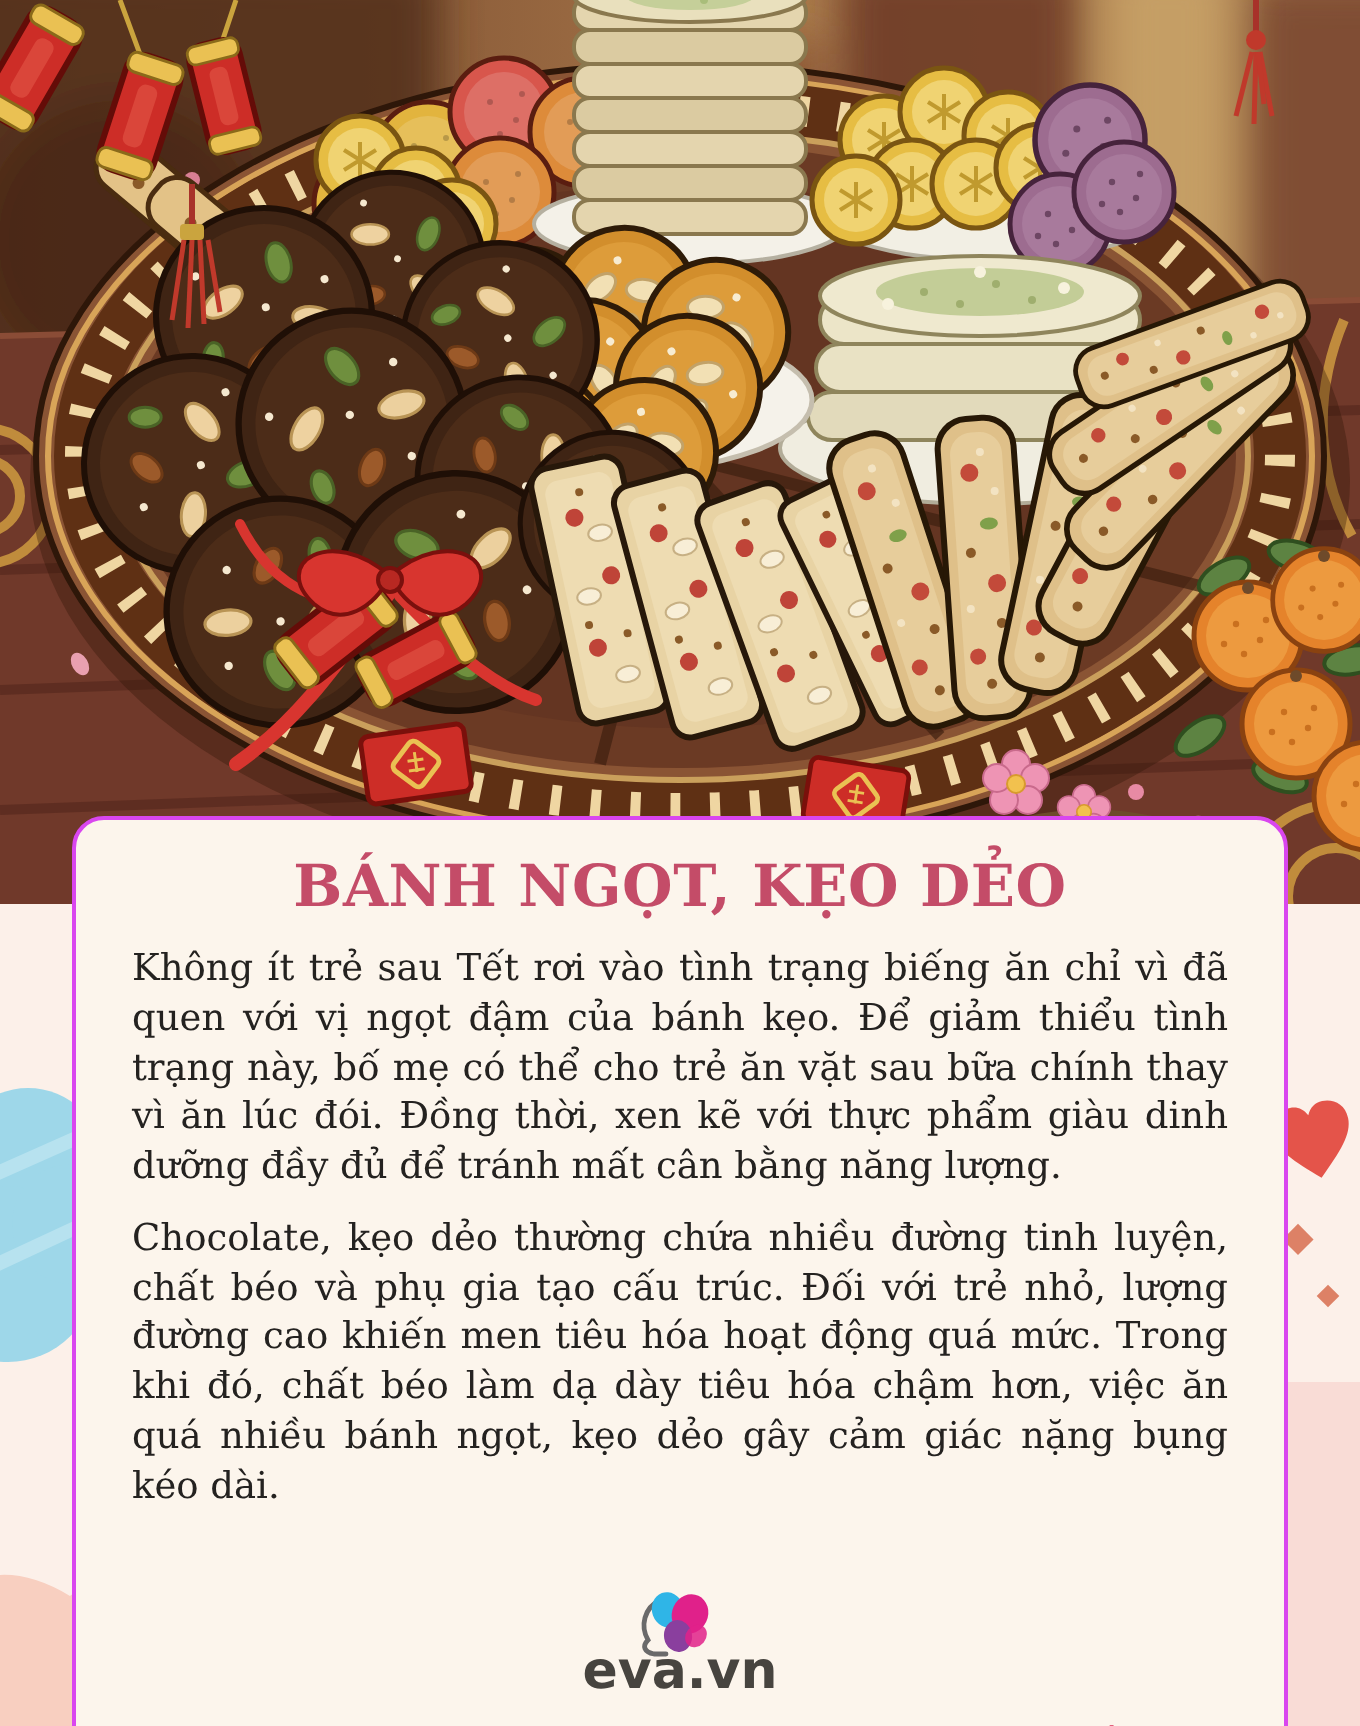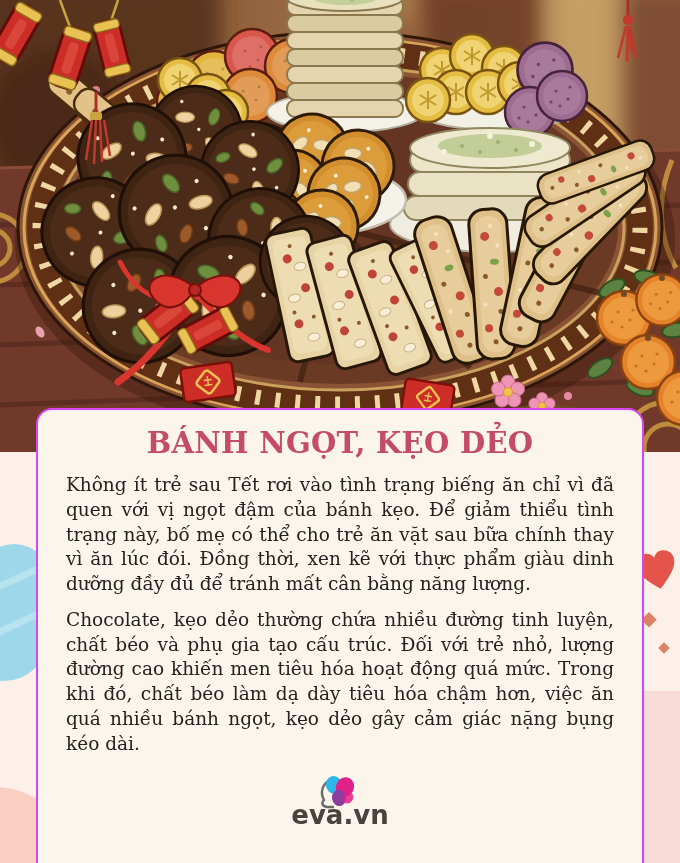--- a/index.html
+++ b/index.html
@@ -12,21 +12,21 @@
   .cloud-salmon{position:absolute;left:-40px;bottom:0;z-index:1;}
   .blob-pink-right{position:absolute;right:0;bottom:0;width:200px;height:172px;background:#f9dcd6;border-top-left-radius:95px;z-index:0;}
   .card{position:absolute;top:408px;left:36px;width:608px;height:484px;box-sizing:border-box;
         background:#fcf5ec;border:2px solid #d946ef;border-radius:16px;
         padding:16px 28px 10px;z-index:5;display:flex;flex-direction:column;overflow:hidden;}
   .card h1{margin:0 0 2px;text-align:center;font-size:29px;font-weight:bold;color:#c44c68;
         letter-spacing:.3px;font-family:"DejaVu Serif",serif;}
   .card p{margin:11px 0 0;font-size:18.5px;line-height:1.34;color:#242220;text-align:justify;}
   .category{margin-top:auto;padding-top:4px;text-align:right;font-family:"DejaVu Sans",sans-serif;
         font-weight:bold;font-size:14.5px;letter-spacing:1.5px;color:#e2607c;}
-  .logo{position:absolute;left:50%;transform:translateX(-50%);top:774px;z-index:6;}
+  .logo{position:absolute;left:50%;transform:translateX(-50%);top:794px;z-index:6;}
 </style>
 </head>
 <body>
 
 <div class="page">
 
   <div class="illustration">
   <svg width="680" height="452" viewBox="0 0 680 452" xmlns="http://www.w3.org/2000/svg">
     <defs>
       <filter id="blur" x="-20%" y="-20%" width="140%" height="140%">

